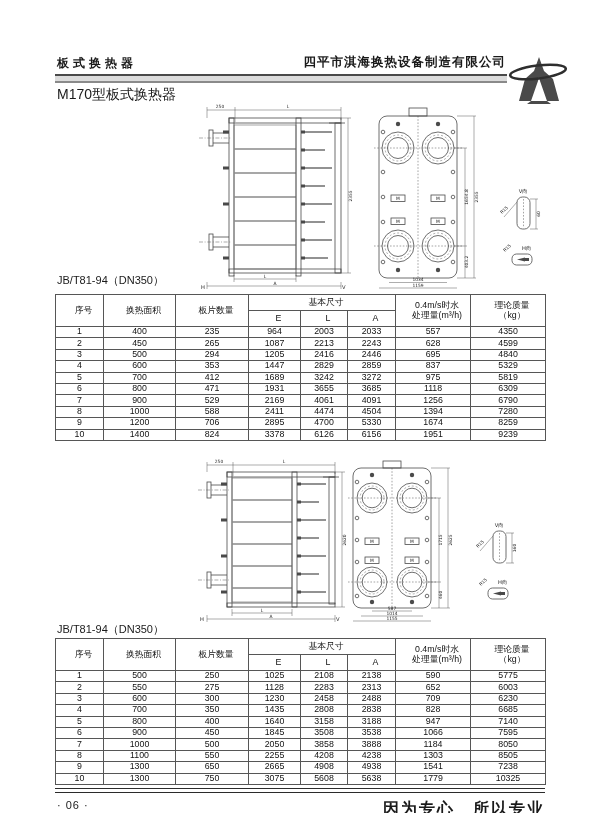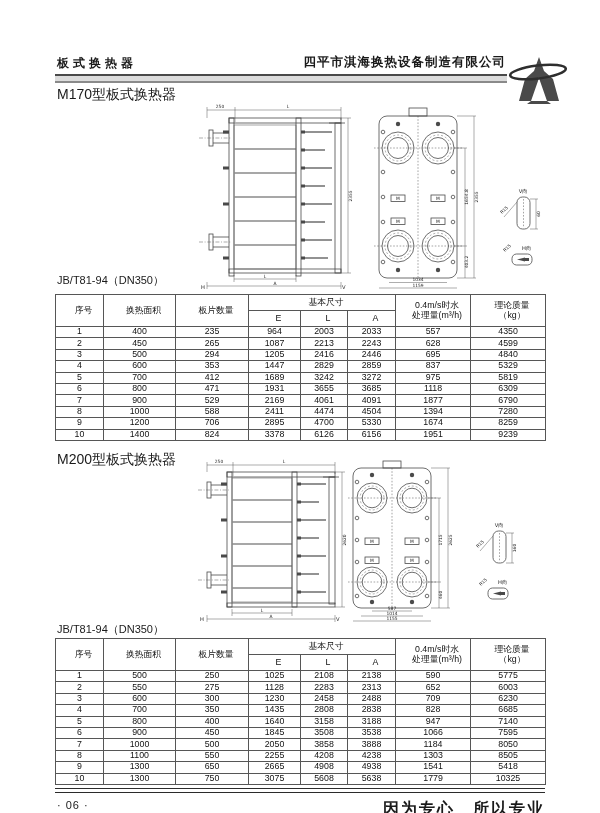--- a/index.html
+++ b/index.html
@@ -319,21 +319,21 @@
           <td>1118</td>
           <td>6309</td>
         </tr>
         <tr>
           <td>7</td>
           <td>900</td>
           <td>529</td>
           <td>2169</td>
           <td>4061</td>
           <td>4091</td>
-          <td>1877</td>
+          <td>1256</td>
           <td>6790</td>
         </tr>
         <tr>
           <td>8</td>
           <td>1000</td>
           <td>588</td>
           <td>2411</td>
           <td>4474</td>
           <td>4504</td>
           <td>1394</td>
@@ -355,21 +355,20 @@
           <td>824</td>
           <td>3378</td>
           <td>6126</td>
           <td>6156</td>
           <td>1951</td>
           <td>9239</td>
         </tr>
       </tbody>
   </table>
 
-  <div class="model-title" style="top:423px">M200型板式换热器</div>
 
   <div class="drw-wrap" style="left:195px;top:430px;width:360px;height:164px">
 
     <svg class="drw" style="left:0;top:0" width="155" height="164" viewBox="0 0 155 164">
       <line class="thin" x1="12" y1="7" x2="140" y2="7"></line>
       <line class="thin" x1="12" y1="4" x2="12" y2="14"></line>
         <line class="thin" x1="38" y1="4" x2="38" y2="18"></line>
         <line class="thin" x1="140" y1="4" x2="140" y2="16"></line>
       <text class="dim" x="24" y="5" text-anchor="middle">250</text>
       <text class="dim" x="89" y="5" text-anchor="middle">L</text>
@@ -633,21 +632,21 @@
           <td>8505</td>
         </tr>
         <tr>
           <td>9</td>
           <td>1300</td>
           <td>650</td>
           <td>2665</td>
           <td>4908</td>
           <td>4938</td>
           <td>1541</td>
-          <td>5418</td>
+          <td>7238</td>
         </tr>
         <tr>
           <td>10</td>
           <td>1300</td>
           <td>750</td>
           <td>3075</td>
           <td>5608</td>
           <td>5638</td>
           <td>1779</td>
           <td>10325</td>

